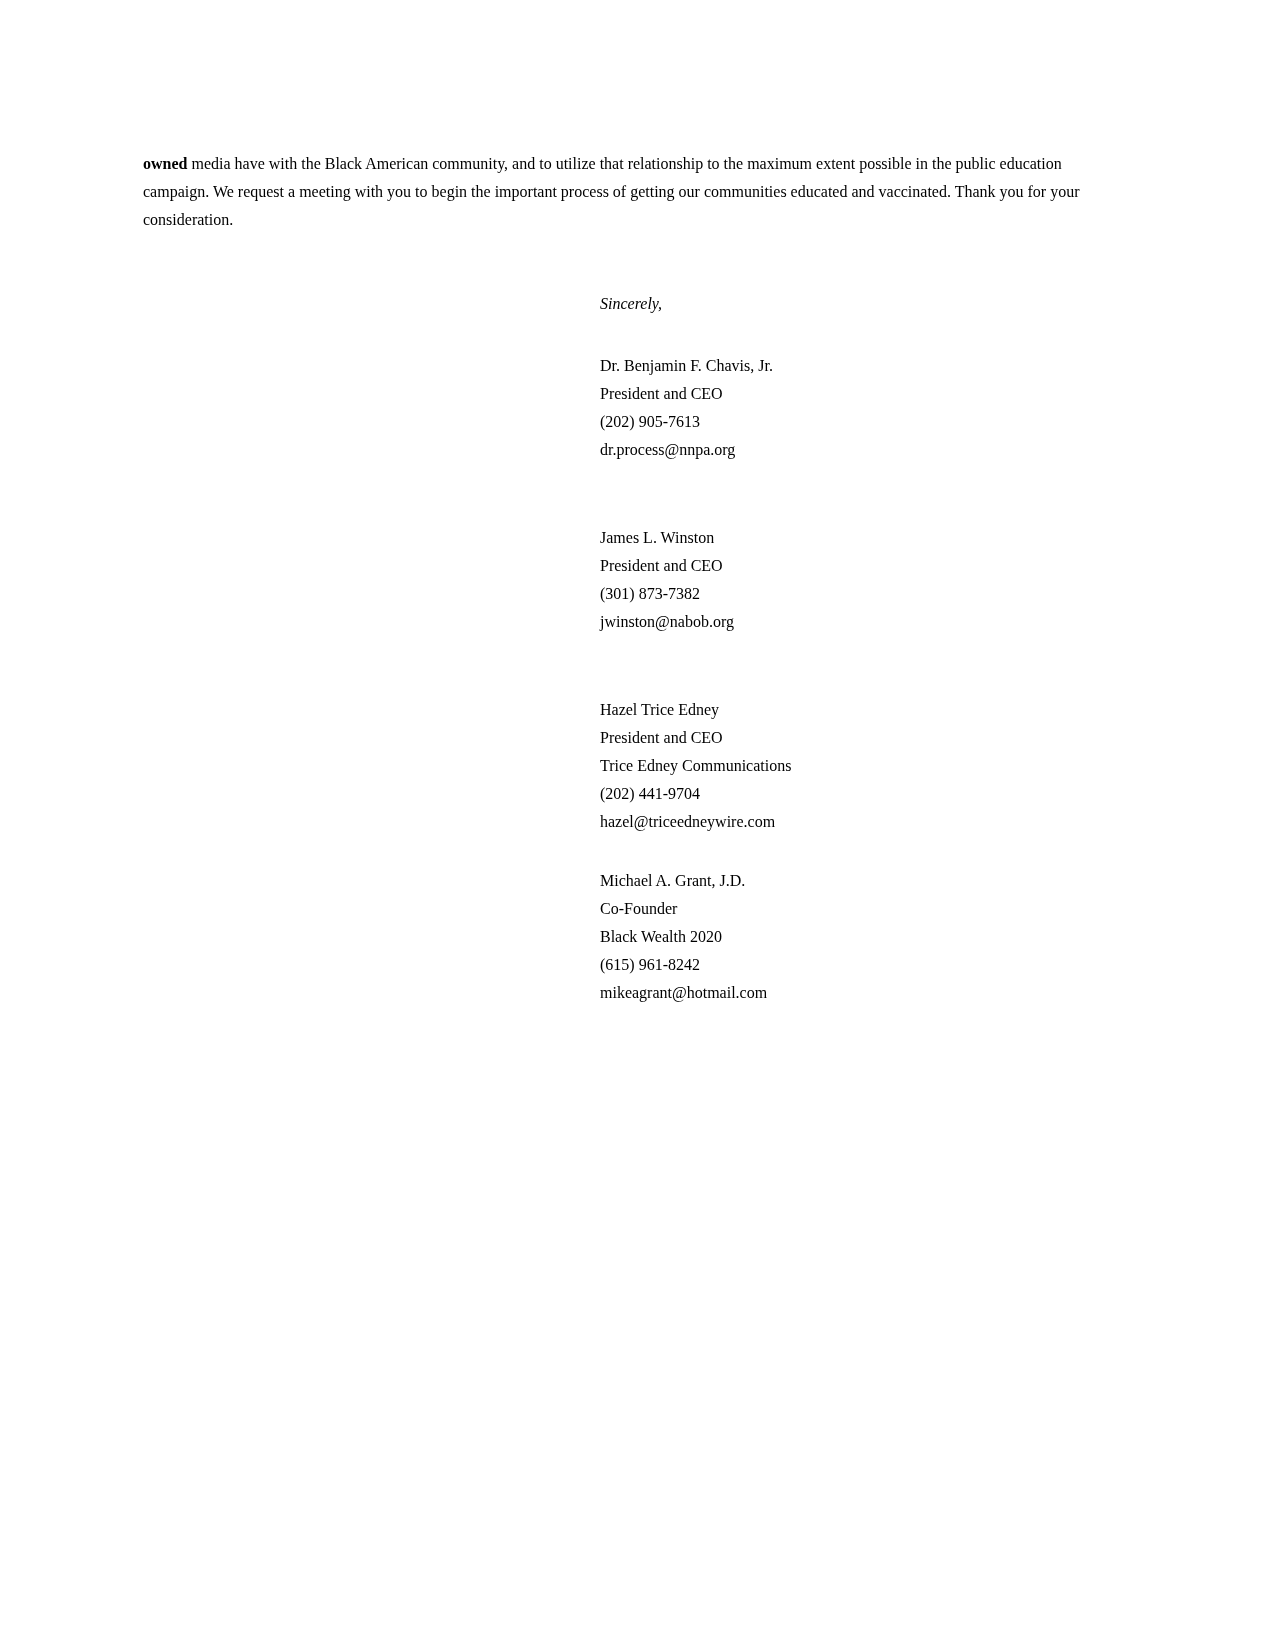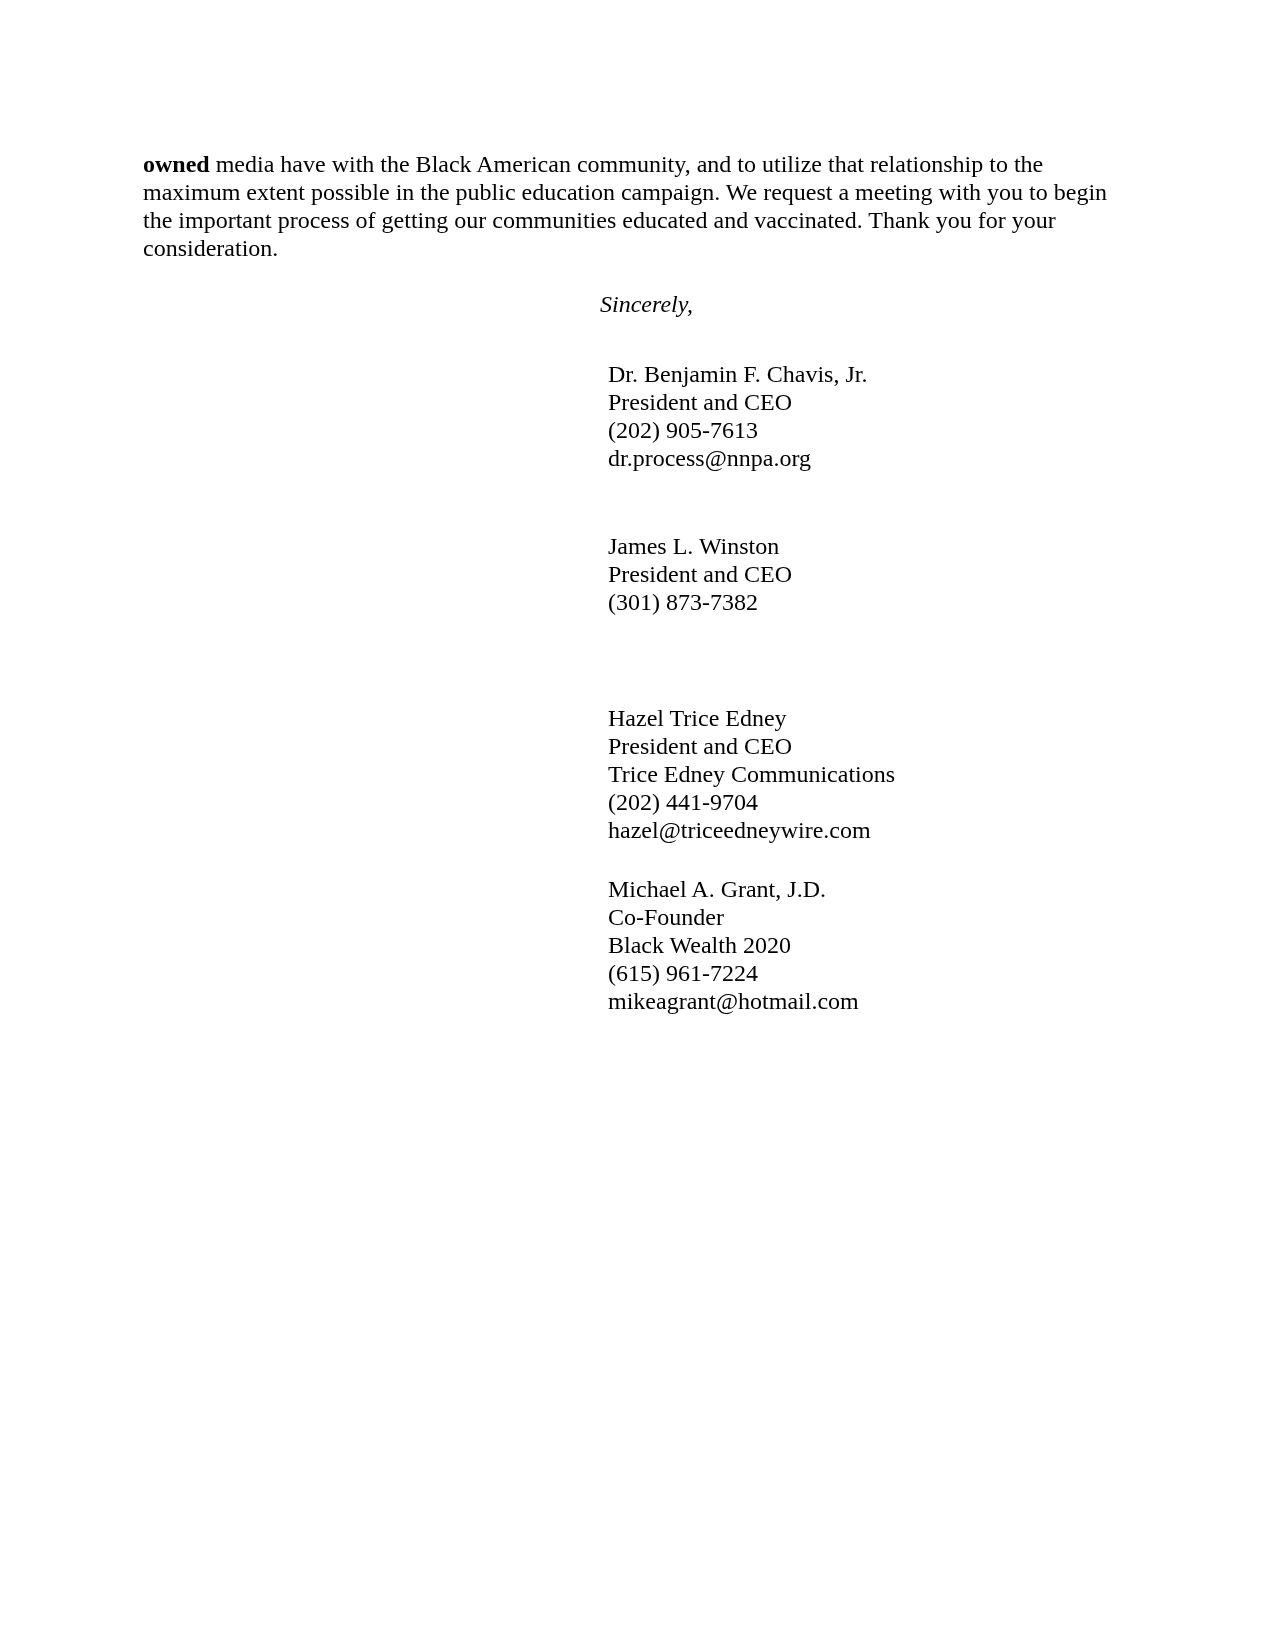--- a/index.html
+++ b/index.html
@@ -8,21 +8,21 @@
     background: #ffffff;
   }
   .page {
     position: relative;
     width: 1275px;
     height: 1650px;
     background: #ffffff;
     overflow: hidden;
     font-family: "Liberation Serif", "DejaVu Serif", serif;
     color: #000000;
-    font-size: 24px;
+    font-size: 16px;
     line-height: 28px;
   }
   .body-paragraph {
     position: absolute;
     left: 143px;
     top: 150px;
     width: 975px;
     margin: 0;
     text-align: left;
   }
@@ -32,21 +32,21 @@
   .closing {
     position: absolute;
     left: 600px;
     top: 290px;
     margin: 0;
     font-style: italic;
   }
   .signature-block {
     position: absolute;
     left: 600px;
-    margin: 8px;
+    margin: 0;
   }
   .signature-block .line {
     margin: 0;
     white-space: nowrap;
   }
   .sig-1 { top: 352px; }
   .sig-2 { top: 524px; }
   .sig-3 { top: 696px; }
   .sig-4 { top: 867px; }
 </style>
@@ -63,31 +63,32 @@
     <div class="line">Dr. Benjamin F. Chavis, Jr.</div>
     <div class="line">President and CEO</div>
     <div class="line">(202) 905-7613</div>
     <div class="line">dr.process@nnpa.org</div>
   </div>
 
   <div class="signature-block sig-2">
     <div class="line">James L. Winston</div>
     <div class="line">President and CEO</div>
     <div class="line">(301) 873-7382</div>
+    <div class="line">jwinston@nabob.org</div>
   </div>
 
   <div class="signature-block sig-3">
     <div class="line">Hazel Trice Edney</div>
     <div class="line">President and CEO</div>
     <div class="line">Trice Edney Communications</div>
     <div class="line">(202) 441-9704</div>
     <div class="line">hazel@triceedneywire.com</div>
   </div>
 
   <div class="signature-block sig-4">
     <div class="line">Michael A. Grant, J.D.</div>
     <div class="line">Co-Founder</div>
     <div class="line">Black Wealth 2020</div>
-    <div class="line">(615) 961-7224</div>
+    <div class="line">(615) 961-8242</div>
     <div class="line">mikeagrant@hotmail.com</div>
   </div>
 
 </div>
 
 </body></html>

